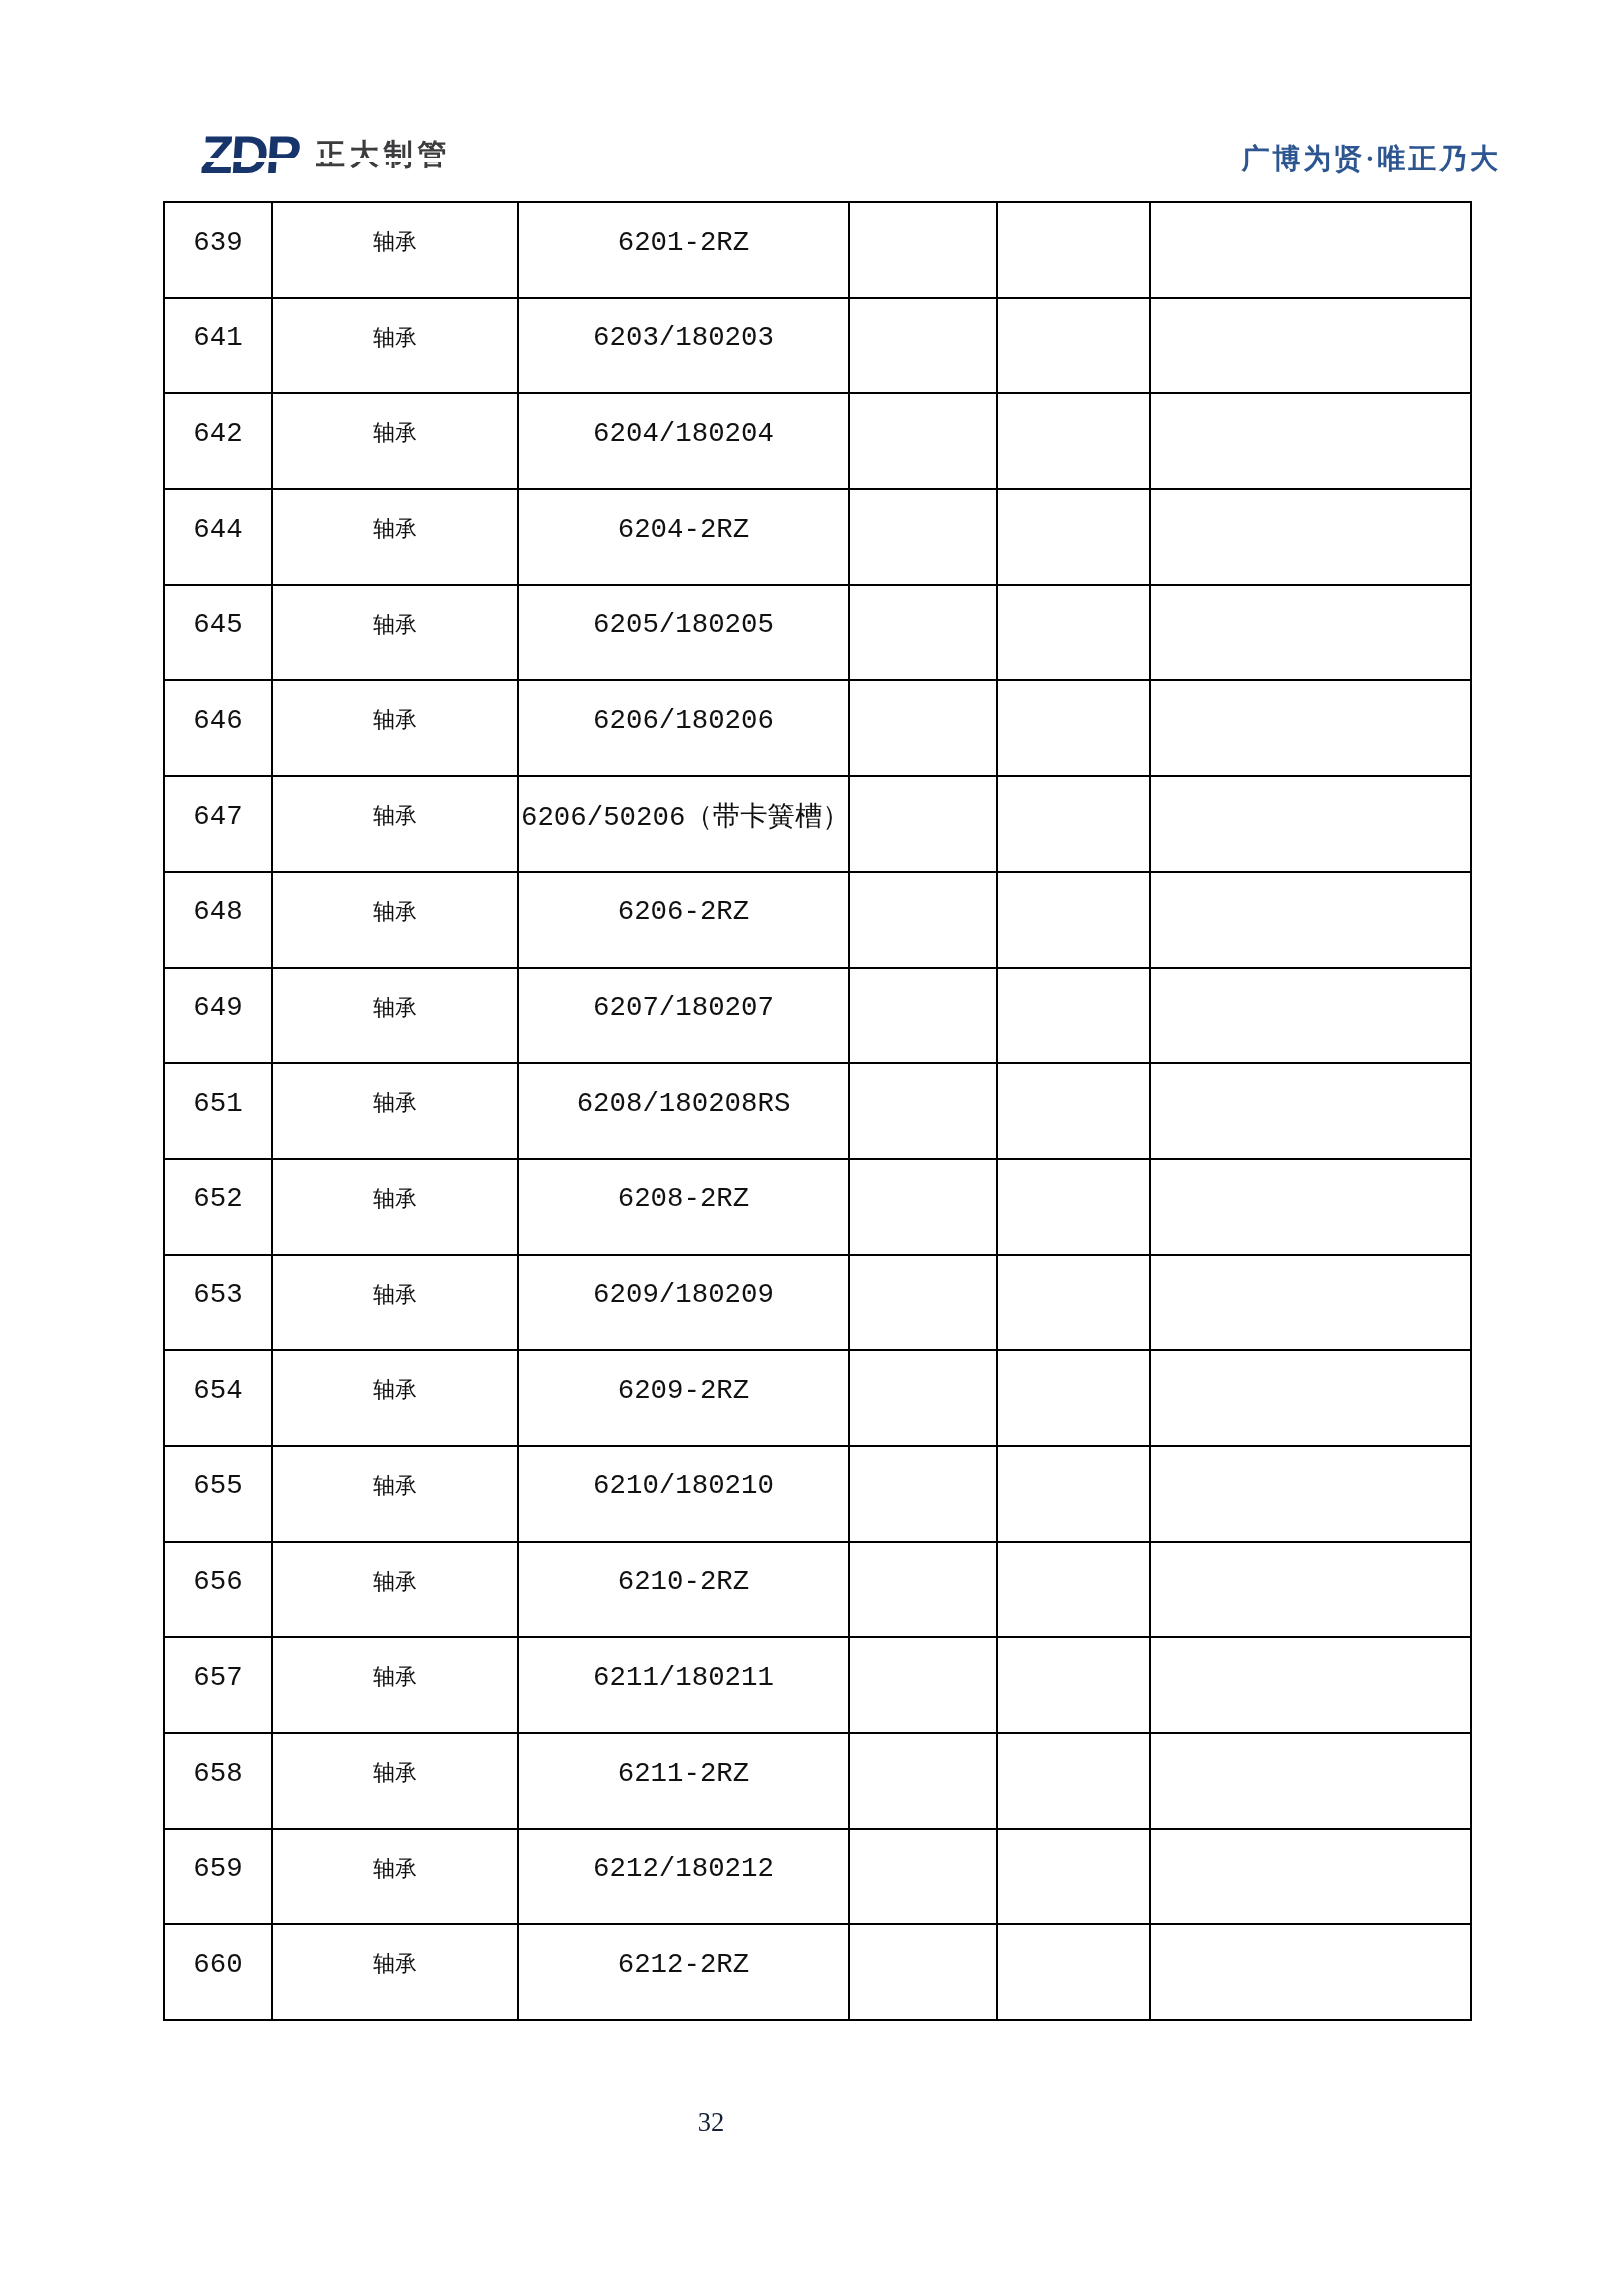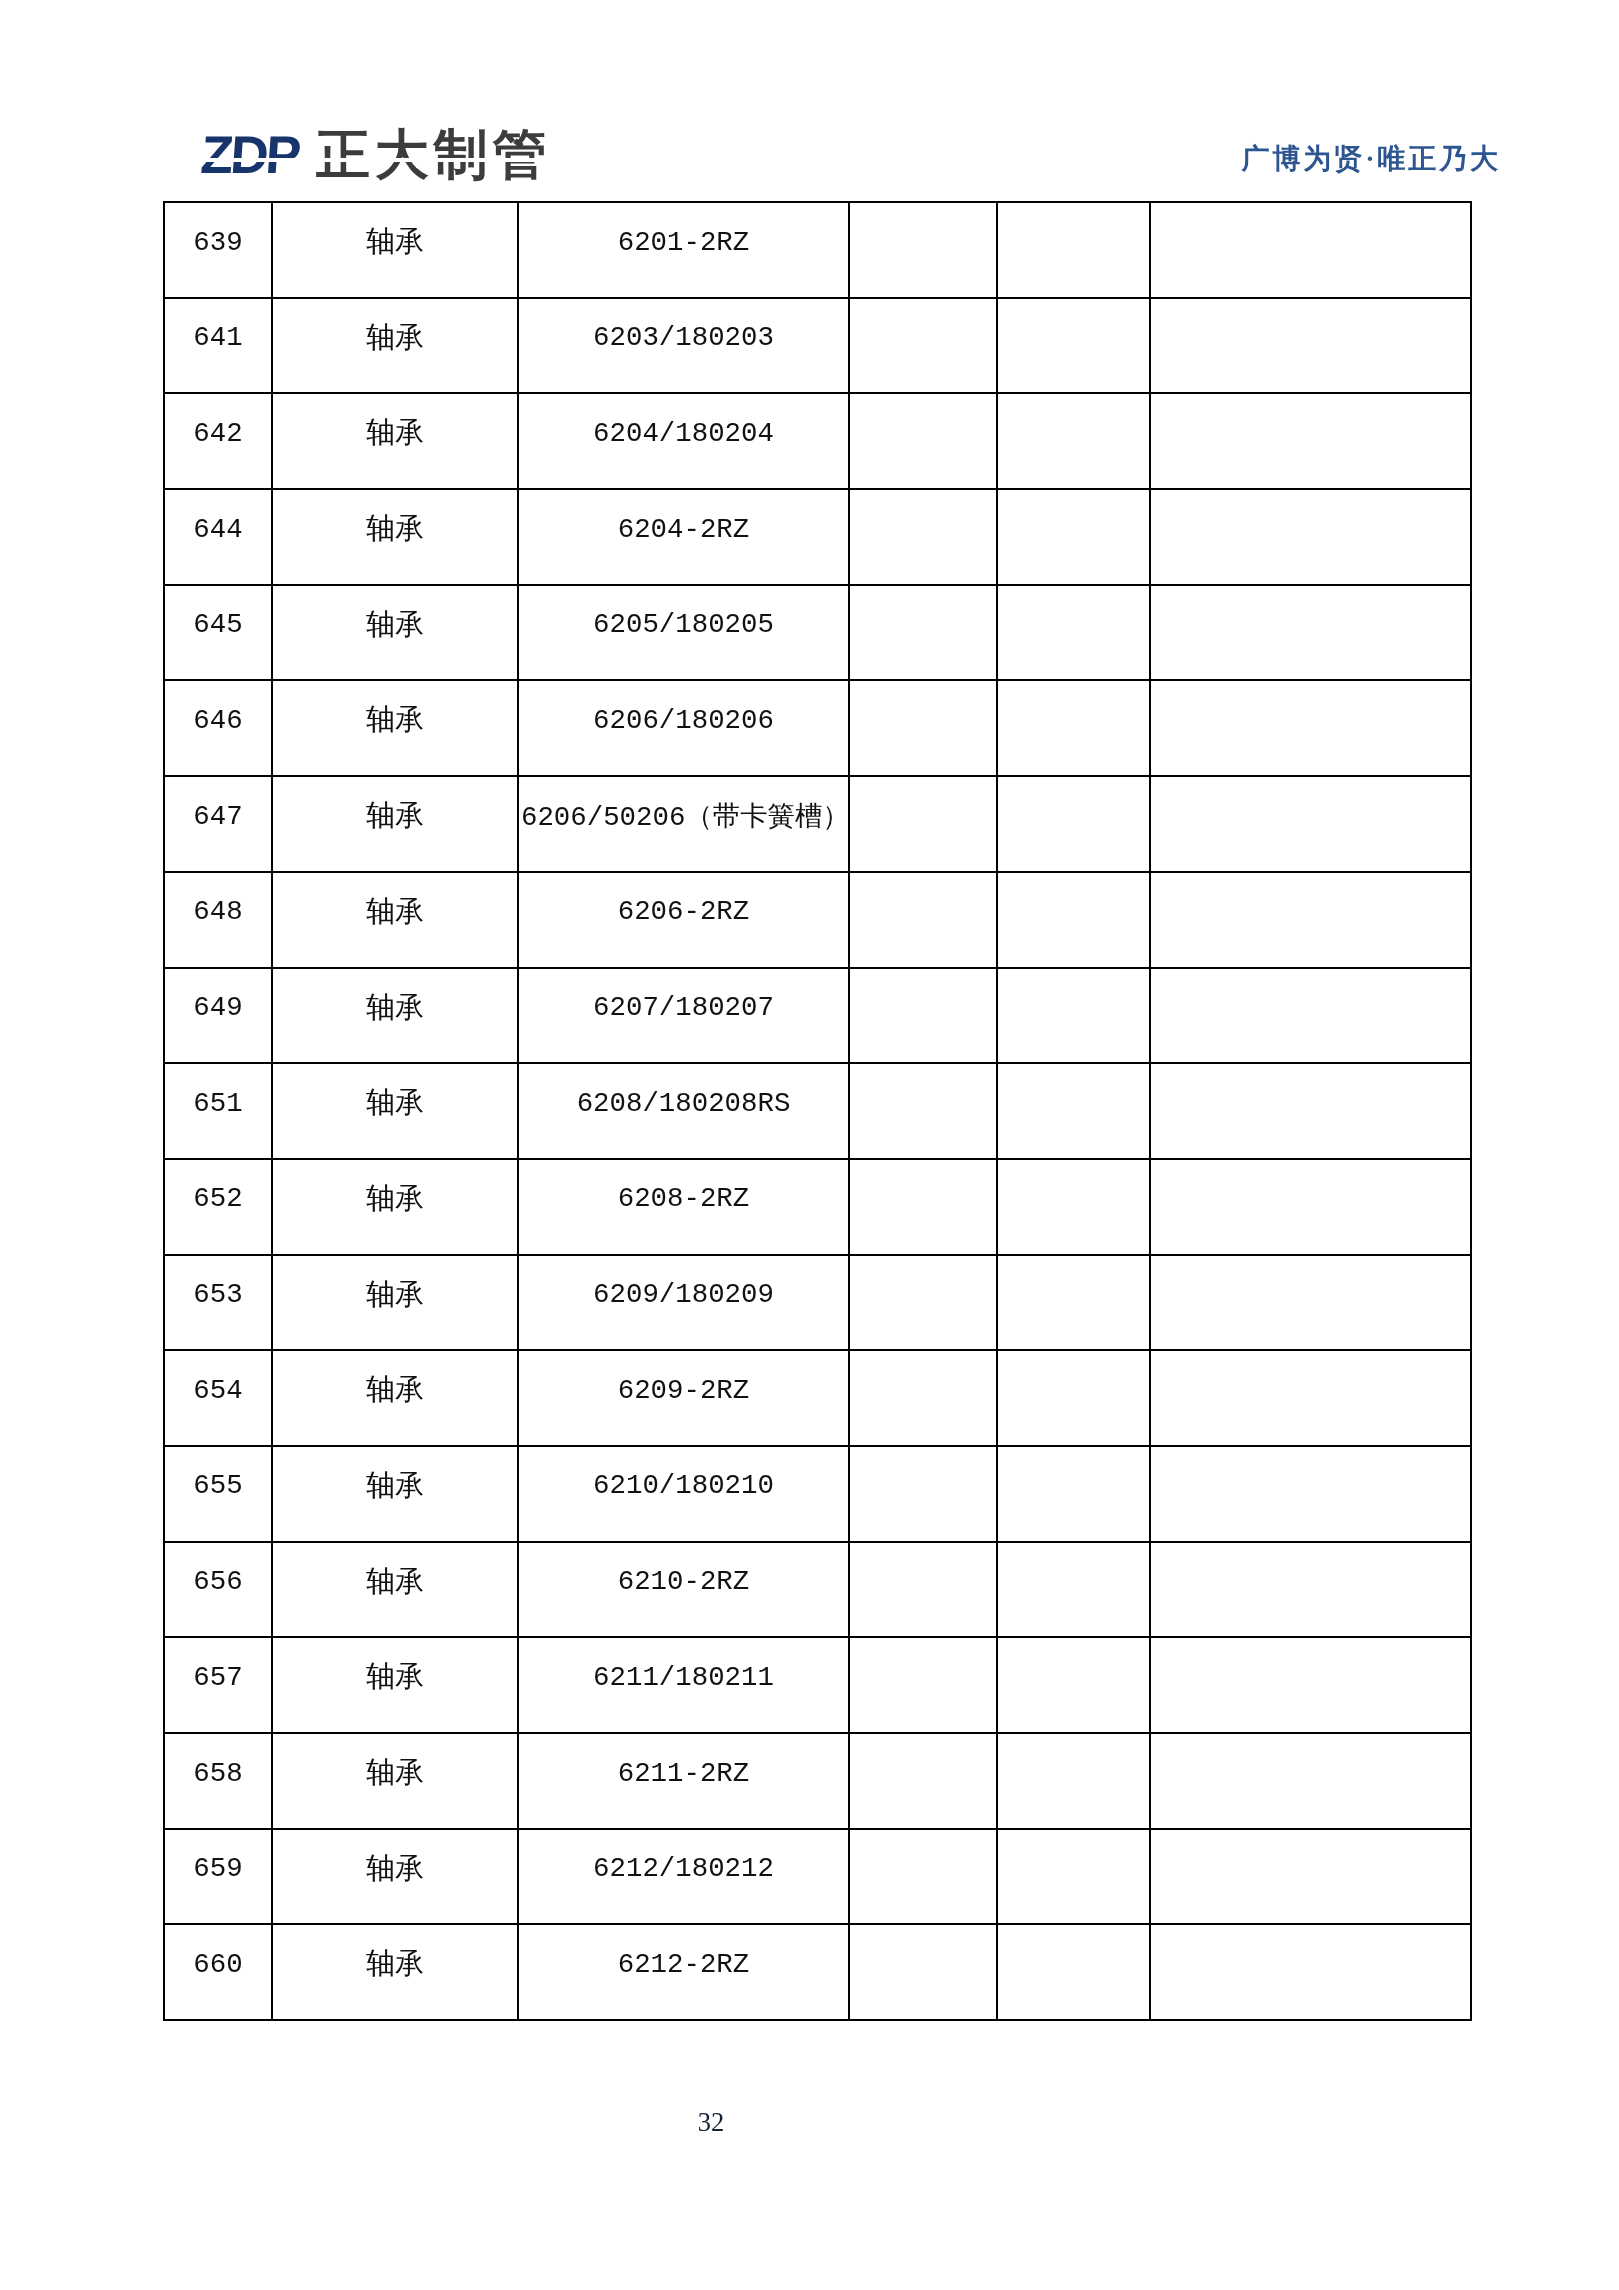--- a/index.html
+++ b/index.html
@@ -38,23 +38,23 @@
   .logo-cut-line {
     position: absolute;
     left: 2px;
     right: 5.9px;
     top: 56%;
     height: 3.9px;
     background: #ffffff;
     pointer-events: none;
   }
   .logo-cn {
-    font-family: Liberation Serif, serif;
+    font-family: Liberation Sans, sans-serif;
     font-weight: 700;
-    font-size: 54px;
+    font-size: 29px;
     line-height: 1;
     letter-spacing: 4.9px;
     color: var(--logo-text-gray, #3c3c3e);
   }
   .header-slogan {
     position: absolute;
     right: 118px;
     top: 145px;
     font-family: "Liberation Serif", serif;
     font-weight: 700;
@@ -92,21 +92,21 @@
   col.w5 { width: 321px; }
 
   .parts-table td.c0,
   .parts-table td.c2 {
     font-family: "Liberation Mono", monospace;
     font-size: 27.4px;
     color: #111111;
   }
   .parts-table td.c1 {
     font-family: "Liberation Serif", serif;
-    font-size: 29px;
+    font-size: 22px;
     color: #111111;
   }
 
   
   .page-number {
     position: absolute;
     left: 0;
     top: 2107px;
     width: 1422px;
     text-align: center;

